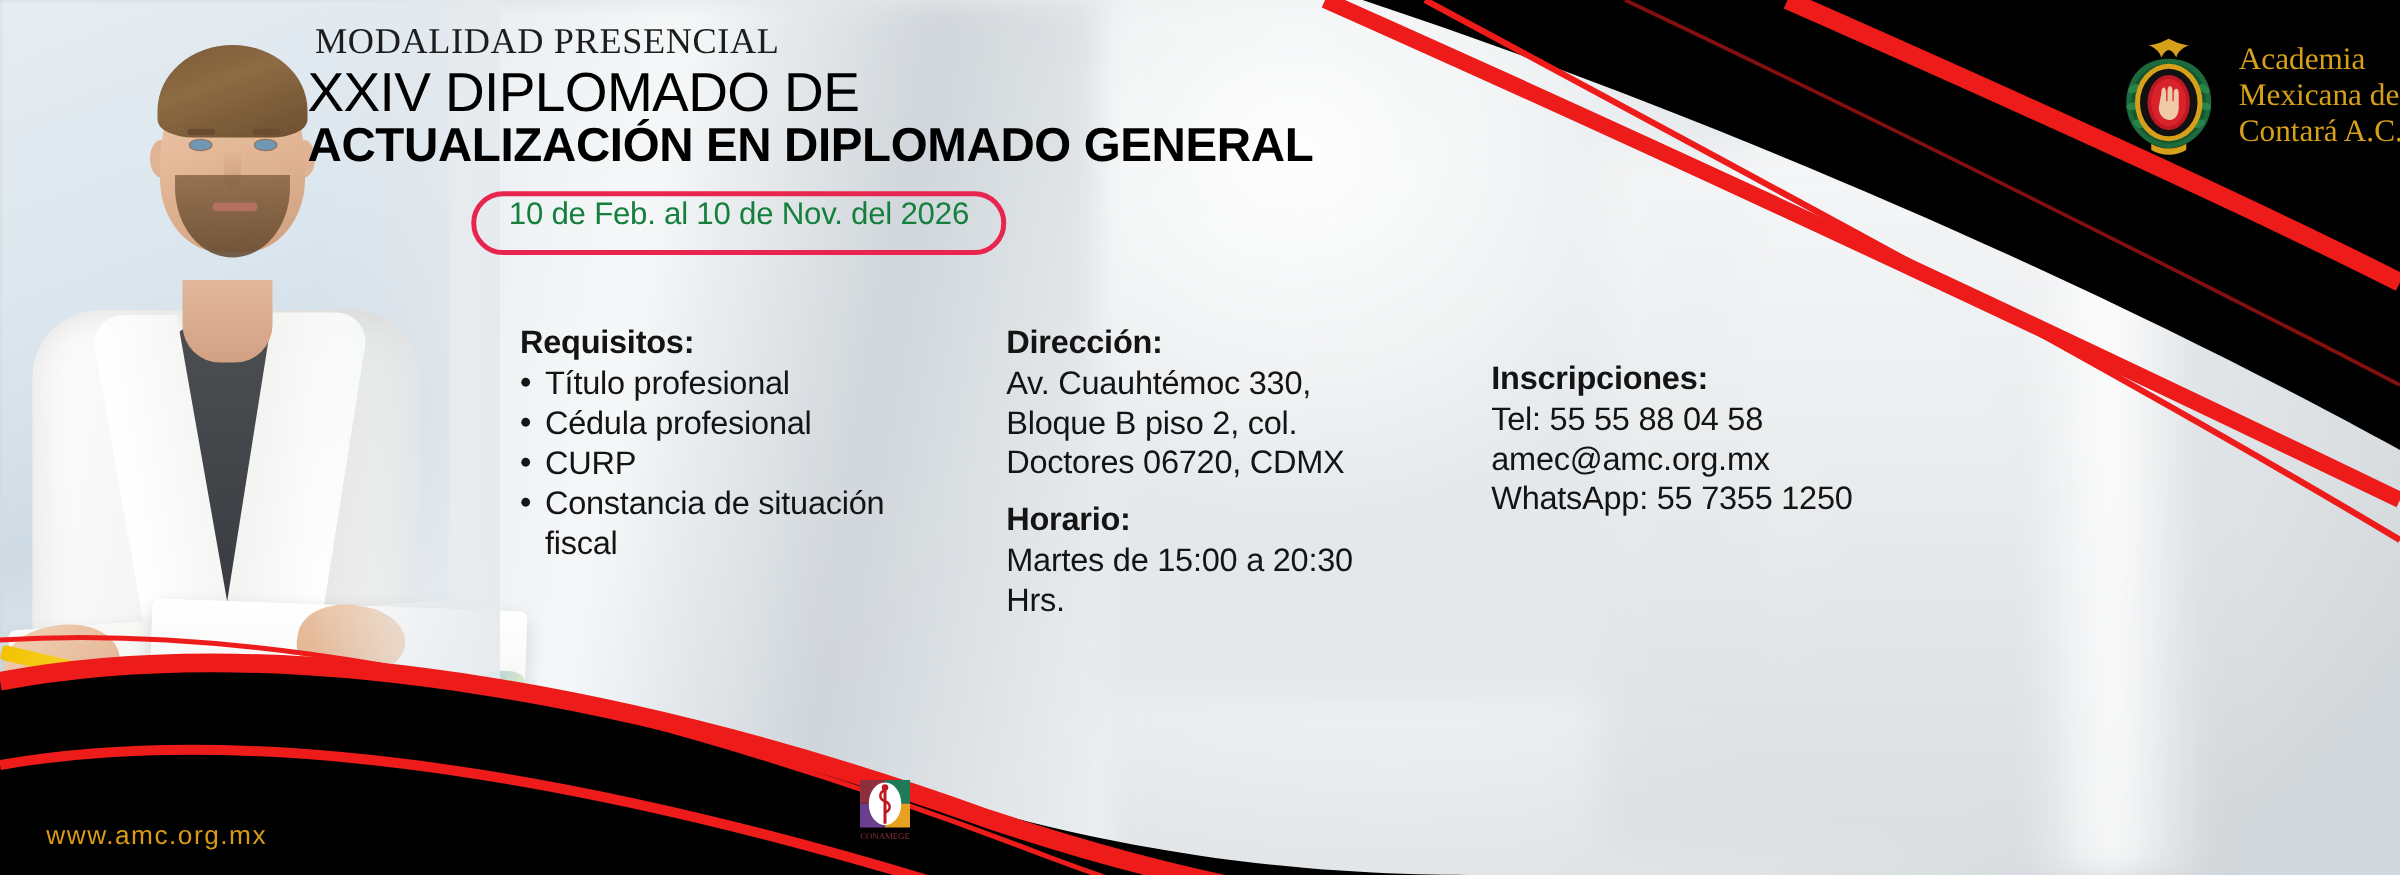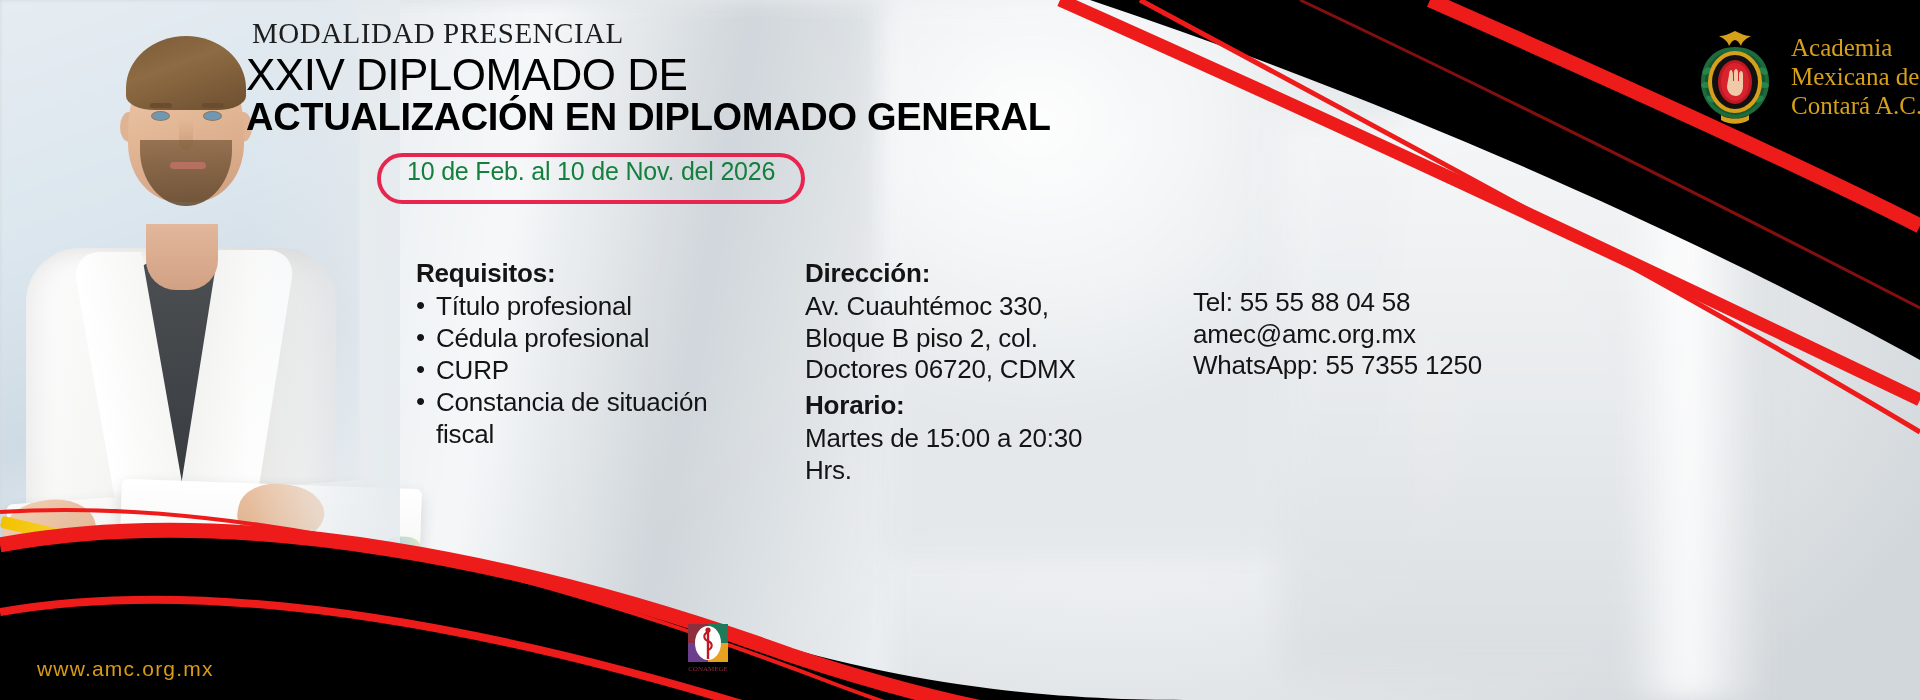--- a/index.html
+++ b/index.html
@@ -185,21 +185,21 @@
   .col{ position:absolute; color:#141414; }
   .col h4{ font-size:26px; font-weight:700; letter-spacing:-.2px; margin-bottom:2px; }
   .col .ln{ font-size:26px; font-weight:400; line-height:1.22; letter-spacing:-.2px; }
   .col ul{ list-style:none; }
   .col li{ font-size:26px; line-height:1.23; letter-spacing:-.2px; padding-left:20px; position:relative; }
   .col li:before{ content:"\2022"; position:absolute; left:0; top:-1px; }
   .sub-ind{ padding-left:20px; }
 
   .col-req{ left:416px; top:258px; width:360px; }
   .col-dir{ left:805px; top:258px; width:330px; }
-  .col-dir .blk2{ margin-top:4px; }
+  .col-dir .blk2{ margin-top:14px; }
   .col-ins{ left:1193px; top:287px; width:430px; }
 
   
   .footer-note{
     position:absolute; left:738px; top:640px;
     font-size:23px; color:#1a1a1a; white-space:nowrap;
     font-family:"Liberation Sans", sans-serif; letter-spacing:-.2px;
   }
   .conamege{
     position:absolute; left:687px; top:623px; width:45px; height:52px;
@@ -306,20 +306,21 @@
     <div class="ln">Av. Cuauhtémoc 330,</div>
     <div class="ln">Bloque B piso 2, col.</div>
     <div class="ln">Doctores 06720, CDMX</div>
     <div class="blk2">
       <h4>Horario:</h4>
       <div class="ln">Martes de 15:00 a 20:30 Hrs.</div>
     </div>
   </div>
 
   <div class="col col-ins">
+    <h4>Inscripciones:</h4>
     <div class="ln">Tel: 55 55 88 04 58</div>
     <div class="ln">amec@amc.org.mx</div>
     <div class="ln">WhatsApp: 55 7355 1250</div>
   </div>
 
   <svg class="conamege" viewBox="0 0 45 52">
     <rect x="1" y="1" width="20" height="19" fill="#8e2f3e"></rect>
     <rect x="21" y="1" width="20" height="19" fill="#1f7a5a"></rect>
     <rect x="1" y="20" width="20" height="19" fill="#6b3f8e"></rect>
     <rect x="21" y="20" width="20" height="19" fill="#e8a020"></rect>

